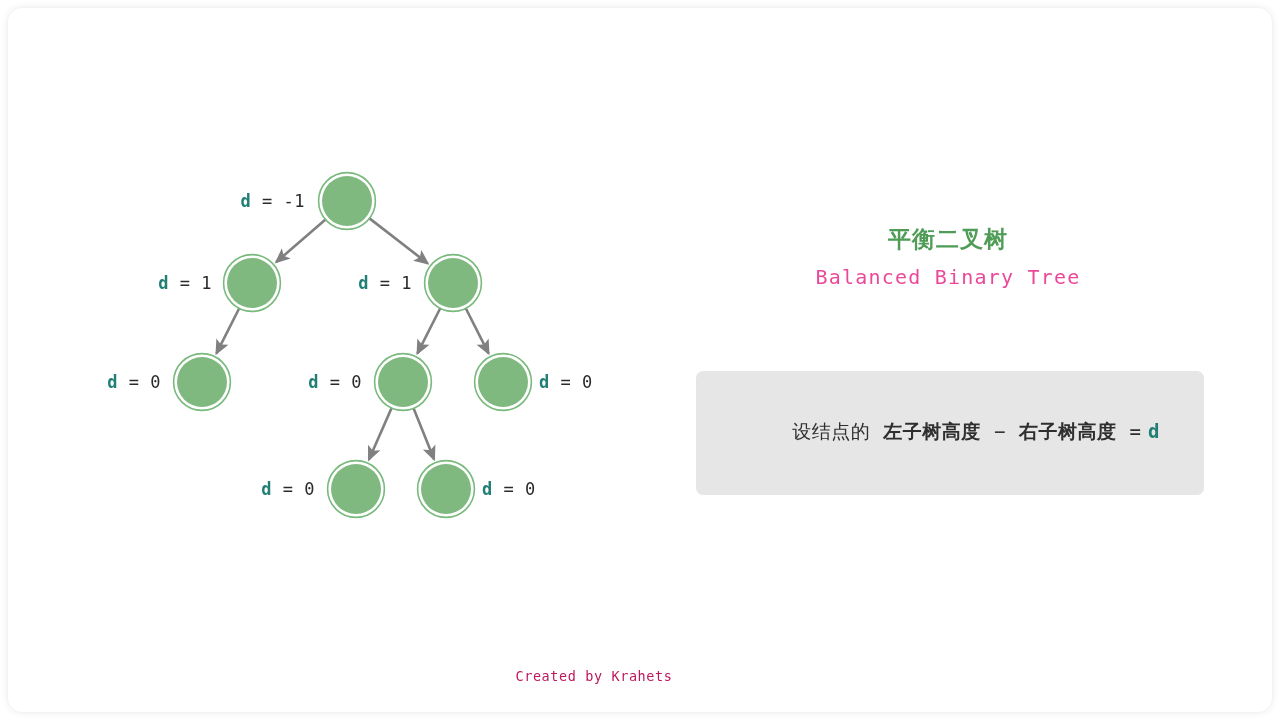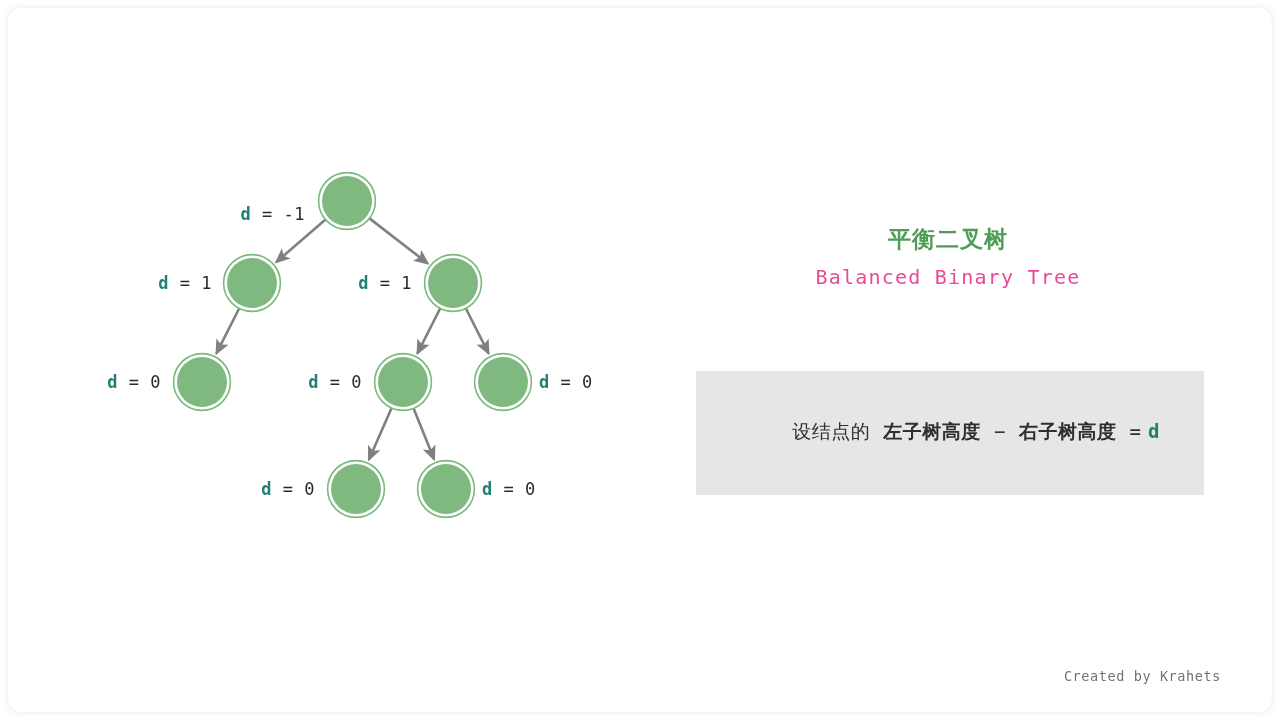--- a/index.html
+++ b/index.html
@@ -96,47 +96,46 @@
     line-height: 1.5;
   }
 
   #formula-box {
     position: absolute;
     left: 0px;
     top: 367px;
     width: 508px;
     padding: 14px 0 16px 0;
     background: #e6e6e6;
-    border-radius: 0;
+    border-radius: 7px;
     box-sizing: border-box;
   }
   .formula-line {
     font-family: "DejaVu Sans", sans-serif;
     font-size: 19px;
     color: #2f2f2f;
     text-align: center;
     line-height: 1.65;
     white-space: pre;
     letter-spacing: 0.5px;
   }
   .formula-line .bold { font-weight: 700; }
   .formula-line .teal { color: #1f7f74; font-weight: 700; }
   .formula-line .mono { font-family: "DejaVu Sans Mono", monospace; }
 
   #credit {
     position: absolute;
     left: 0;
     top: 668px;
     width: 1188px;
-    text-align: right;
+    text-align: center;
     font-family: "DejaVu Sans Mono", monospace;
     font-size: 13.5px;
-    color: #737373;
+    color: #be185d;
     letter-spacing: 0.6px;
-    padding-left: 33px;
   }
 </style>
 </head>
 <body>
 
 <div id="page">
   <div id="card"></div>
 
   <div id="tree-area">
     <svg id="tree-svg" width="700" height="704" viewBox="0 0 700 704">
@@ -183,21 +182,21 @@
             <circle cx="356" cy="489" r="28.4" fill="none" stroke="#78b97c" stroke-width="1.6"></circle>
             <circle cx="356" cy="489" r="25" fill="#7fb980"></circle>
           </g>
           <g>
             <circle cx="446" cy="489" r="28.4" fill="none" stroke="#78b97c" stroke-width="1.6"></circle>
             <circle cx="446" cy="489" r="25" fill="#7fb980"></circle>
           </g>
         </g>
     </svg>
     <div id="labels-layer">
-        <div class="node-label right-align" style="top: 214px; left: 125px; width: 180px;"><span class="dvar">d</span><span class="eq"> = -1</span></div>
+        <div class="node-label right-align" style="top: 201px; left: 125px; width: 180px;"><span class="dvar">d</span><span class="eq"> = -1</span></div>
         <div class="node-label right-align" style="top: 283px; left: 32px; width: 180px;"><span class="dvar">d</span><span class="eq"> = 1</span></div>
         <div class="node-label right-align" style="top: 283px; left: 232px; width: 180px;"><span class="dvar">d</span><span class="eq"> = 1</span></div>
         <div class="node-label right-align" style="top: 382px; left: -19px; width: 180px;"><span class="dvar">d</span><span class="eq"> = 0</span></div>
         <div class="node-label right-align" style="top: 382px; left: 182px; width: 180px;"><span class="dvar">d</span><span class="eq"> = 0</span></div>
         <div class="node-label" style="top: 382px; left: 539px; width: 180px; text-align: left;"><span class="dvar">d</span><span class="eq"> = 0</span></div>
         <div class="node-label right-align" style="top: 489px; left: 135px; width: 180px;"><span class="dvar">d</span><span class="eq"> = 0</span></div>
         <div class="node-label" style="top: 489px; left: 482px; width: 180px; text-align: left;"><span class="dvar">d</span><span class="eq"> = 0</span></div>
       </div>
   </div>
 

